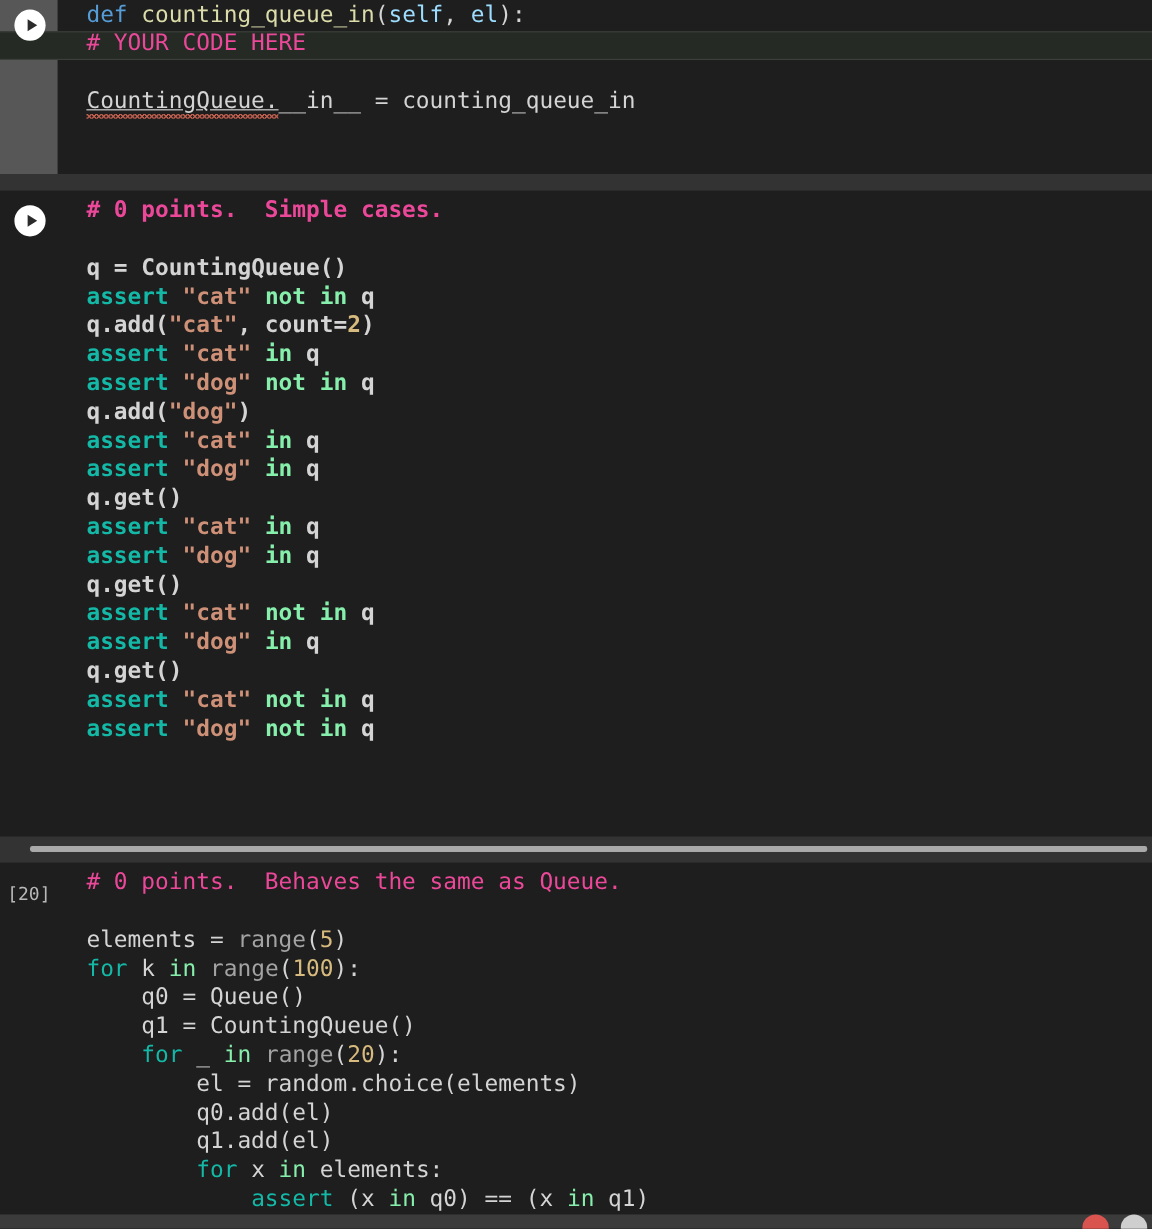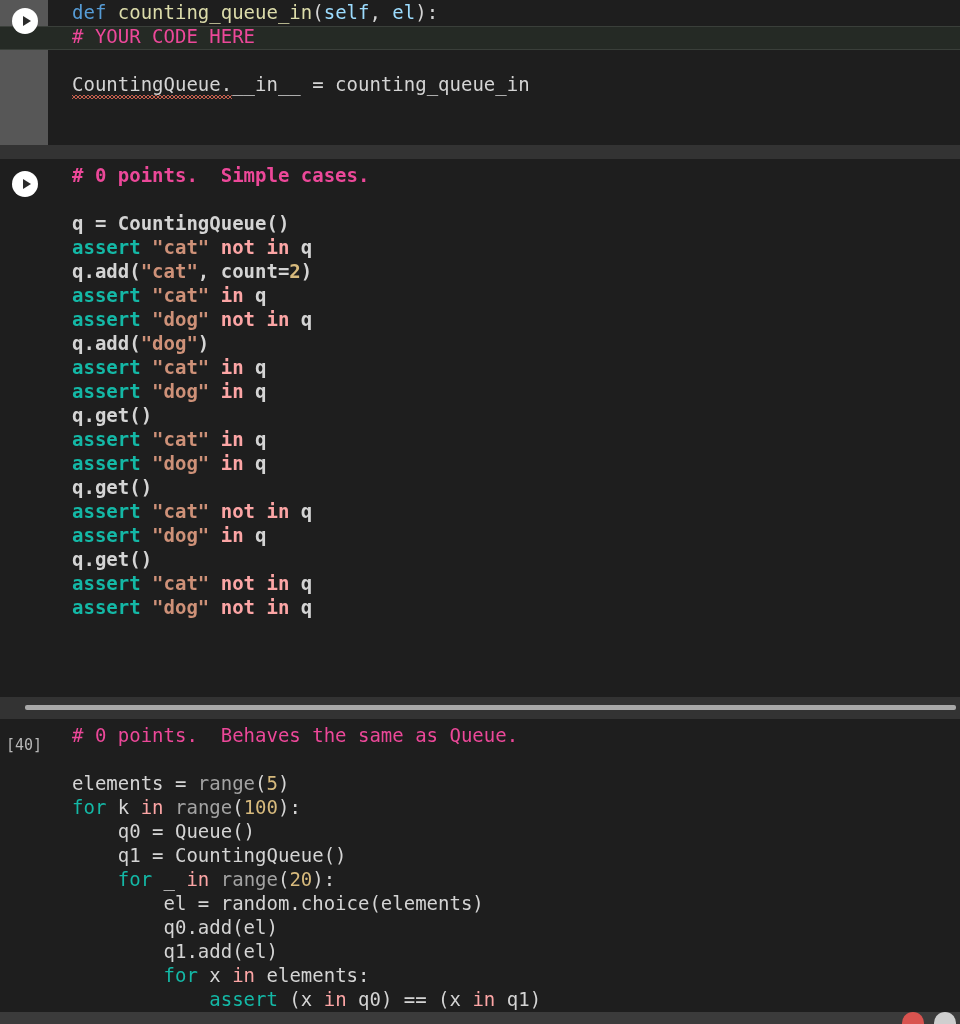--- a/index.html
+++ b/index.html
@@ -75,20 +75,21 @@
     position: absolute;
     left: 0; width: 960px; height: 24px;
     background: #252a25;
     border-top: 1px solid #3a3f3a;
     border-bottom: 1px solid #3a3f3a;
     z-index: 1;
   }
 
   
   .spell {
+    text-decoration: underline;
     text-decoration-color: #cfcfcf;
     position: relative;
   }
   .spell::after {
     content: "";
     position: absolute;
     left: 0; right: 0; bottom: -4px;
     height: 4px;
     background-image:
       linear-gradient(45deg, transparent 40%, #c4604f 40%, #c4604f 60%, transparent 60%),
@@ -130,21 +131,21 @@
   .dot-grey { left: 934px; background: #cfcfcf; }
 
   
   .t-kw      { color: #569cd6; }           
   .t-fn      { color: #dcdcaa; }           
   .t-param   { color: #9cdcfe; }           
   .t-plain   { color: #d4d4d4; }
   .t-comment { color: #ec4899; }
   .t-str     { color: #ce9178; }
   .t-kw2     { color: #14b8a6; }           
-  .t-in      { color: #fca5a5; text-align: center; }           
+  .t-in      { color: #86efac; text-align: center; }           
   .t-num     { color: #d7ba7d; }
   .t-builtin { color: #a3a3a3; }
 </style>
 </head>
 <body>
 
 <div class="notebook">
 
   <div class="cell" id="cell1" style="height:145px;">
     <div class="gutter-grey"></div>
@@ -162,21 +163,21 @@
       <span class="tri"></span>
     </div>
     <div class="code" id="cell2-code" style="padding-top:4px;"><span class="ln"><span class="t-comment"># 0 points.  Simple cases.</span></span><span class="ln">&nbsp;</span><span class="ln"><span class="t-plain">q = </span><span class="t-plain">CountingQueue</span><span class="t-plain">()</span></span><span class="ln"><span class="t-kw2">assert </span><span class="t-str">"cat"</span><span class="t-plain"> </span><span class="t-in">not in</span><span class="t-plain"> q</span></span><span class="ln"><span class="t-plain">q.add(</span><span class="t-str">"cat"</span><span class="t-plain">, count=</span><span class="t-num">2</span><span class="t-plain">)</span></span><span class="ln"><span class="t-kw2">assert </span><span class="t-str">"cat"</span><span class="t-plain"> </span><span class="t-in">in</span><span class="t-plain"> q</span></span><span class="ln"><span class="t-kw2">assert </span><span class="t-str">"dog"</span><span class="t-plain"> </span><span class="t-in">not in</span><span class="t-plain"> q</span></span><span class="ln"><span class="t-plain">q.add(</span><span class="t-str">"dog"</span><span class="t-plain">)</span></span><span class="ln"><span class="t-kw2">assert </span><span class="t-str">"cat"</span><span class="t-plain"> </span><span class="t-in">in</span><span class="t-plain"> q</span></span><span class="ln"><span class="t-kw2">assert </span><span class="t-str">"dog"</span><span class="t-plain"> </span><span class="t-in">in</span><span class="t-plain"> q</span></span><span class="ln"><span class="t-plain">q.get()</span></span><span class="ln"><span class="t-kw2">assert </span><span class="t-str">"cat"</span><span class="t-plain"> </span><span class="t-in">in</span><span class="t-plain"> q</span></span><span class="ln"><span class="t-kw2">assert </span><span class="t-str">"dog"</span><span class="t-plain"> </span><span class="t-in">in</span><span class="t-plain"> q</span></span><span class="ln"><span class="t-plain">q.get()</span></span><span class="ln"><span class="t-kw2">assert </span><span class="t-str">"cat"</span><span class="t-plain"> </span><span class="t-in">not in</span><span class="t-plain"> q</span></span><span class="ln"><span class="t-kw2">assert </span><span class="t-str">"dog"</span><span class="t-plain"> </span><span class="t-in">in</span><span class="t-plain"> q</span></span><span class="ln"><span class="t-plain">q.get()</span></span><span class="ln"><span class="t-kw2">assert </span><span class="t-str">"cat"</span><span class="t-plain"> </span><span class="t-in">not in</span><span class="t-plain"> q</span></span><span class="ln"><span class="t-kw2">assert </span><span class="t-str">"dog"</span><span class="t-plain"> </span><span class="t-in">not in</span><span class="t-plain"> q</span></span></div>
   </div>
 
   <div class="hscroll-wrap">
     <div class="hscroll-thumb" style="left: 24.96px; width: 931.2px;"></div>
   </div>
 
   <div class="cell" id="cell3" style="height:325px;">
-    <div class="exec-count" style="top:14px;" id="cell3-count">[40]</div>
+    <div class="exec-count" style="top:14px;" id="cell3-count">[20]</div>
     <div class="code" id="cell3-code" style="padding-top:4px;"><span class="ln"><span class="t-comment"># 0 points.  Behaves the same as Queue.</span></span><span class="ln">&nbsp;</span><span class="ln"><span class="t-plain">elements = </span><span class="t-builtin">range</span><span class="t-plain">(</span><span class="t-num">5</span><span class="t-plain">)</span></span><span class="ln"><span class="t-kw2">for </span><span class="t-plain">k </span><span class="t-in">in</span><span class="t-plain"> </span><span class="t-builtin">range</span><span class="t-plain">(</span><span class="t-num">100</span><span class="t-plain">):</span></span><span class="ln"><span class="t-plain">    q0 = Queue()</span></span><span class="ln"><span class="t-plain">    q1 = CountingQueue()</span></span><span class="ln"><span class="t-plain">    </span><span class="t-kw2">for </span><span class="t-plain">_ </span><span class="t-in">in</span><span class="t-plain"> </span><span class="t-builtin">range</span><span class="t-plain">(</span><span class="t-num">20</span><span class="t-plain">):</span></span><span class="ln"><span class="t-plain">        el = random.choice(elements)</span></span><span class="ln"><span class="t-plain">        q0.add(el)</span></span><span class="ln"><span class="t-plain">        q1.add(el)</span></span><span class="ln"><span class="t-plain">        </span><span class="t-kw2">for </span><span class="t-plain">x </span><span class="t-in">in</span><span class="t-plain"> elements:</span></span><span class="ln"><span class="t-plain">            </span><span class="t-kw2">assert </span><span class="t-plain">(x </span><span class="t-in">in</span><span class="t-plain"> q0) == (x </span><span class="t-in">in</span><span class="t-plain"> q1)</span></span></div>
   </div>
 
   <div class="bottom-bar">
     <div class="dot dot-red" style="background: rgb(217, 83, 79);"></div>
     <div class="dot dot-grey" style="background: rgb(207, 207, 207);"></div>
   </div>
 
 </div>
 

